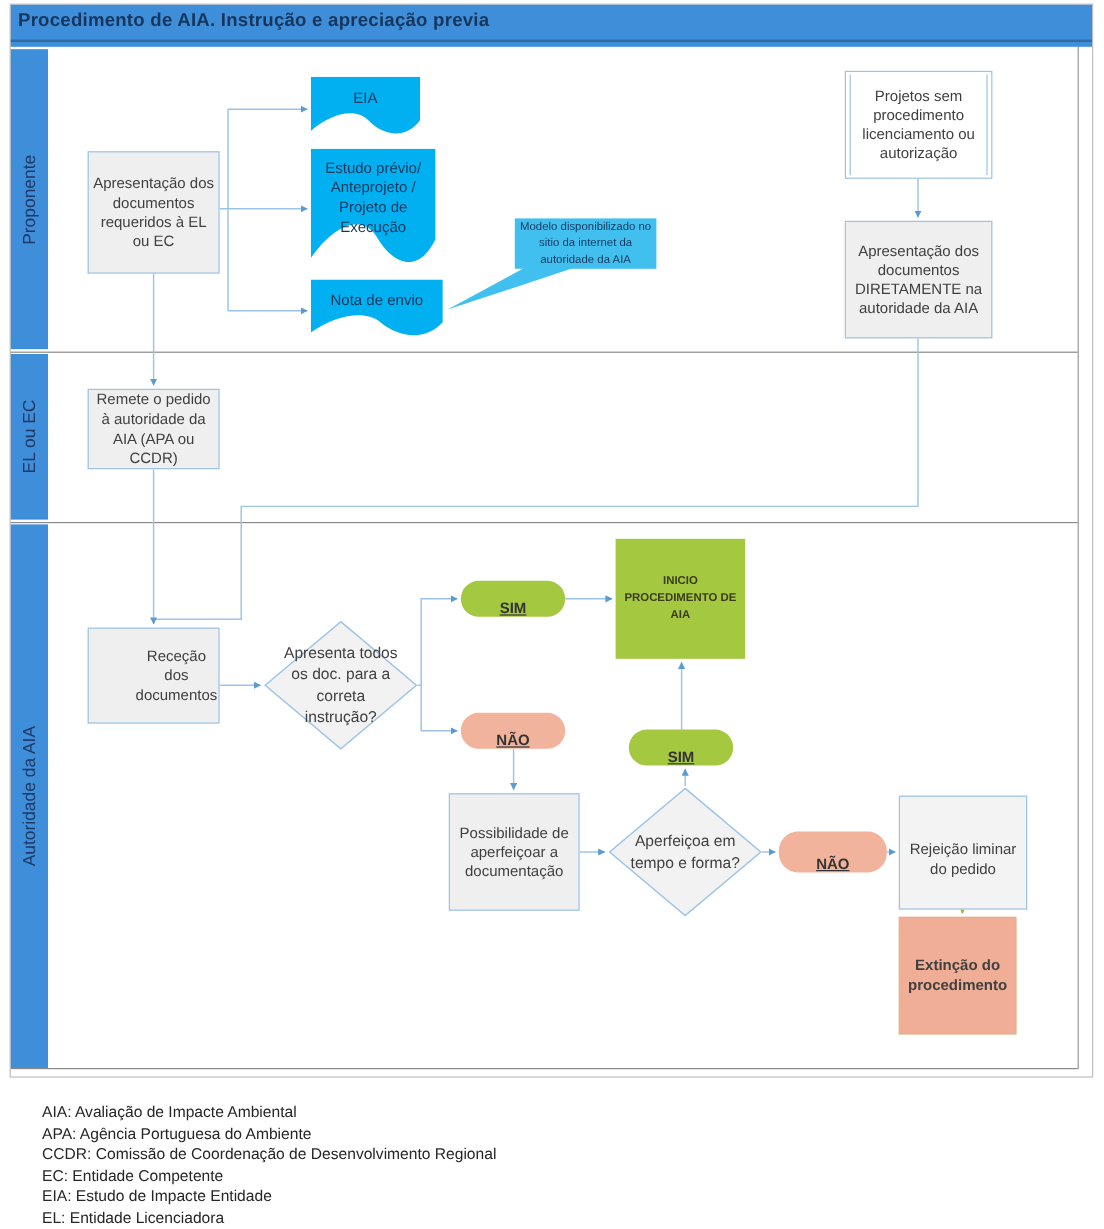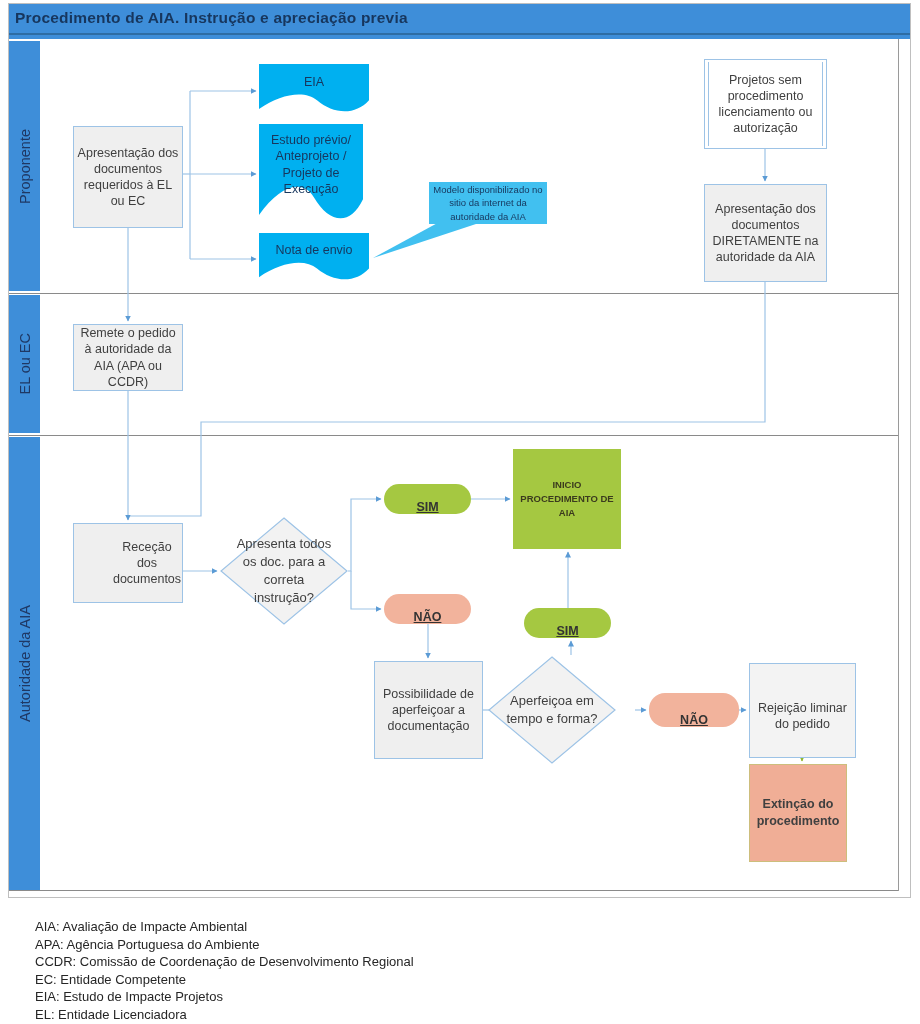--- a/index.html
+++ b/index.html
@@ -108,21 +108,21 @@
     </svg>
 
     <div class="titlebar">
       <span class="ttl">Procedimento de AIA. Instrução e apreciação previa</span>
     </div>
 
     <div class="box" style="left:64px;top:122px;width:110px;height:102px;">
       <span>Apresentação dos documentos requeridos à EL ou EC</span>
     </div>
 
-    <div class="doc short" style="left:250px;top:60px;width:110px;height:49px;">
+    <div class="doc short" style="left:250px;top:60px;width:91px;height:49px;">
       <svg viewBox="0 0 110 100" preserveAspectRatio="none">
         <path d="M0,0 H110 V74 C96,106 74,102 58,74 C46,53 22,60 0,92 Z" fill="#00B0F0"></path>
       </svg>
       <span class="dtxt">EIA</span>
     </div>
 
     <div class="doc" style="left:250px;top:120px;width:104px;height:99px;">
       <svg viewBox="0 0 110 100" preserveAspectRatio="none">
         <path d="M0,0 H110 V76 C96,104 74,100 58,74 C46,55 22,62 0,92 Z" fill="#00B0F0"></path>
       </svg>
@@ -178,21 +178,21 @@
     </div>
 
     <div class="pill green" style="left:515px;top:604px;width:87px;height:30px;">
       <span>SIM</span>
     </div>
 
     <div class="box" style="left:365px;top:657px;width:109px;height:98px;">
       <span>Possibilidade de aperfeiçoar a documentação</span>
     </div>
 
-    <div class="diamond" style="left:479px;top:652px;width:128px;height:108px;">
+    <div class="diamond" style="left:498px;top:652px;width:128px;height:108px;">
       <svg width="128" height="108" viewBox="0 0 128 108">
         <polygon points="64,1 127,54 64,107 1,54" fill="#F2F2F2" stroke="#9DC3E6" stroke-width="1.2"></polygon>
       </svg>
       <span class="dtext">Aperfeiçoa em tempo e forma?</span>
     </div>
 
     <div class="pill salmon" style="left:640px;top:689px;width:90px;height:34px;">
       <span>NÃO</span>
     </div>
 
@@ -204,16 +204,16 @@
       <span>Extinção do procedimento</span>
     </div>
 
   </div>
 
   <div class="legend">
     <div>AIA: Avaliação de Impacte Ambiental</div>
     <div>APA: Agência Portuguesa do Ambiente</div>
     <div>CCDR: Comissão de Coordenação de Desenvolvimento Regional</div>
     <div>EC: Entidade Competente</div>
-    <div>EIA: Estudo de Impacte Projetos</div>
+    <div>EIA: Estudo de Impacte Entidade</div>
     <div>EL: Entidade Licenciadora</div>
   </div>
 </div>
 
 </body></html>

